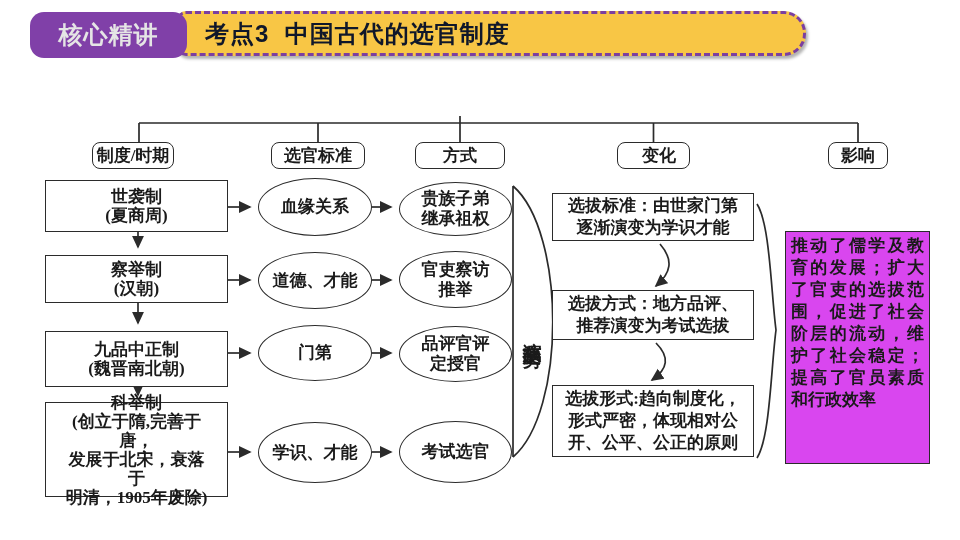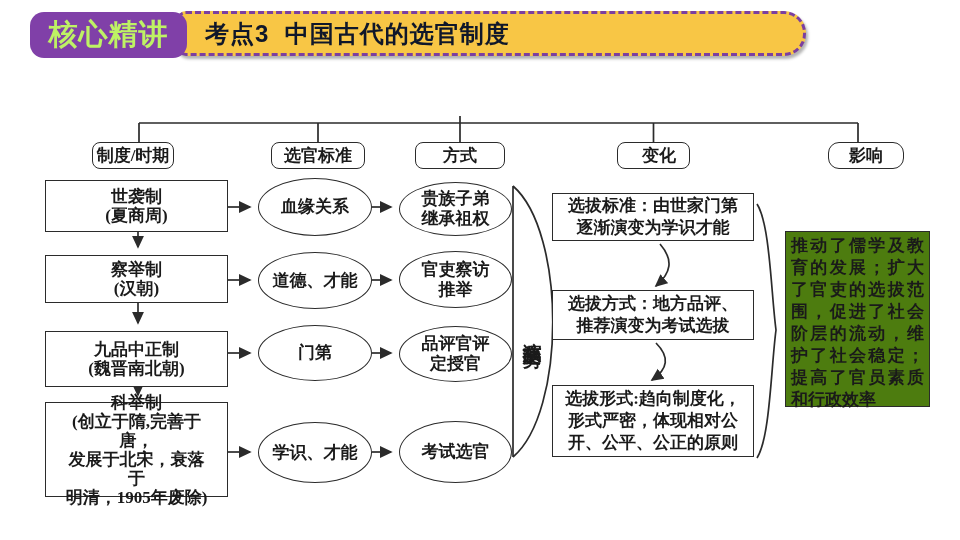--- a/index.html
+++ b/index.html
@@ -18,22 +18,22 @@
   .banner-title {
     color:#0f172a; font-family:"Liberation Sans","DejaVu Sans",sans-serif;
     font-weight:bold; font-size:24px; letter-spacing:1px; white-space:pre;
   }
   .badge {
     position:absolute; left:30px; top:12px; width:157px; height:46px;
     background:#8040A8; border-radius:14px; z-index:2;
     display:flex; align-items:center; justify-content:center;
   }
   .badge-label {
-    color:#bef264; font-family:"Liberation Sans","DejaVu Sans",sans-serif;
-    font-weight:bold; font-size:29px; letter-spacing:1px;
+    color:#e5e5e5; font-family:"Liberation Sans","DejaVu Sans",sans-serif;
+    font-weight:bold; font-size:24px; letter-spacing:1px;
   }
   
   .hdr {
     position:absolute; height:27px; border:1.6px solid #2b2b2b; border-radius:8px;
     background:#fff; display:flex; align-items:center; justify-content:center;
     font-weight:bold; font-size:17px; color:#1a1a1a; box-sizing:border-box; z-index:1;
   }
   .rect {
     position:absolute; border:1.6px solid #2b2b2b; background:#fff;
     display:flex; align-items:center; justify-content:center; text-align:center;
@@ -46,22 +46,22 @@
     font-weight:bold; font-size:17px; line-height:20px; color:#1a1a1a;
     white-space:pre-line; box-sizing:border-box; z-index:1;
   }
   .chgbox {
     position:absolute; left:552px; width:202px; border:1.6px solid #2b2b2b; background:#fff;
     display:flex; align-items:center; justify-content:center; text-align:center;
     font-weight:bold; font-size:17px; line-height:22px; color:#1a1a1a;
     white-space:pre-line; box-sizing:border-box; z-index:1;
   }
   .impact {
-    position:absolute; left:785px; top:231px; width:145px; height:176px;
-    border:1.6px solid #2b2b2b; background:#4d7c0f; box-sizing:border-box;
+    position:absolute; left:785px; top:231px; width:145px; height:233px;
+    border:1.6px solid #2b2b2b; background:#d946ef; box-sizing:border-box;
     font-weight:bold; font-size:17px; line-height:22px; color:#1a1a1a;
     white-space:pre-line; padding:3px 5px; text-align:justify; z-index:1;
   }
   .trend {
     position:absolute; left:519px; top:285px; width:26px; height:92px;
     writing-mode:vertical-rl; text-orientation:upright;
     font-weight:bold; font-size:19px; letter-spacing:2px; color:#1a1a1a;
     display:flex; align-items:center; justify-content:center; z-index:2;
   }
   svg.wires { position:absolute; left:0; top:0; z-index:0; }
@@ -108,21 +108,21 @@
     <span class="banner-title">考点3  中国古代的选官制度</span>
   </div>
   <div class="badge">
     <span class="badge-label">核心精讲</span>
   </div>
 
   <div class="hdr" style="left:92px;  top:142px; width:82px;">制度/时期</div>
   <div class="hdr" style="left:271px; top:142px; width:94px;">选官标准</div>
   <div class="hdr" style="left:415px; top:142px; width:90px;">方式</div>
   <div class="hdr" style="left:617px; top:142px; width:73px;padding-left:11px;">变化</div>
-  <div class="hdr" style="left:828px; top:142px; width:76px;border-radius:11px;">影响</div>
+  <div class="hdr" style="left:828px; top:142px; width:60px;">影响</div>
 
   <div class="rect" style="left:45px; top:180px; width:183px; height:52px;">世袭制
 (夏商周)</div>
   <div class="rect" style="left:45px; top:255px; width:183px; height:48px;">察举制
 (汉朝)</div>
   <div class="rect" style="left:45px; top:331px; width:183px; height:56px;">九品中正制
 (魏晋南北朝)</div>
   <div class="rect" style="left:45px; top:402px; width:183px; height:95px;">科举制
 (创立于隋,完善于唐，
 发展于北宋，衰落于

